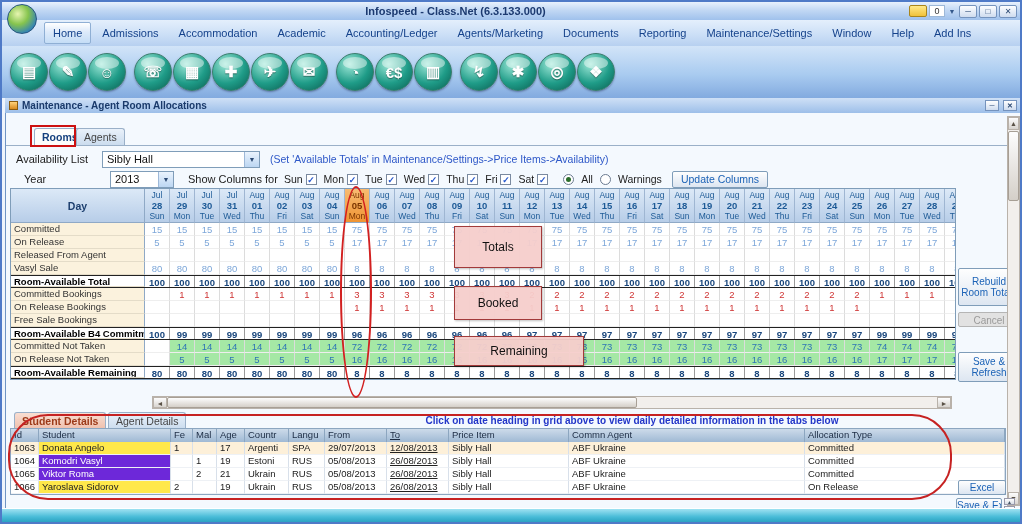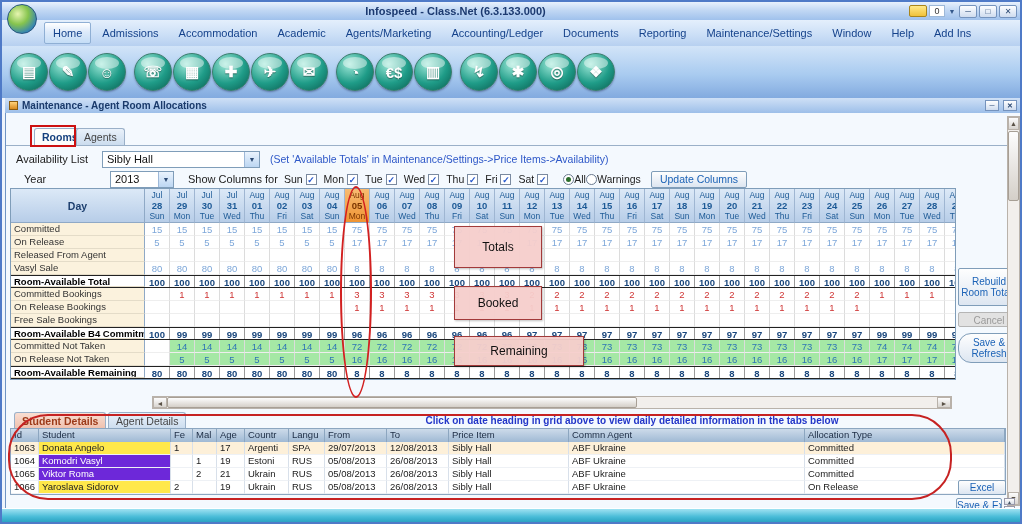--- a/index.html
+++ b/index.html
@@ -73,21 +73,21 @@
     font-size:7px; color:#2c4a74; text-align:center; line-height:15px; }
   #combo-availability { width:158px; }
   #combo-year { width:64px;justify-content:flex-end; }
   .hint-blue { margin-left:10px; color:#2e58c8; font-size:10.5px; white-space:nowrap; }
   #show-cols-label { margin-left:14px;text-align:right; }
   #days-box { display:flex; align-items:center; margin-left:6px; }
   .day-chk { display:flex; align-items:center; margin-right:7px; gap:3px; }
   .day-lbl { font-size:10.5px; color:#222; }
   .chkbox { width:11px; height:11px; border:1px solid #7a8aa0; background:#fff; font-size:9px;
     line-height:10px; text-align:center; color:#2255cc; font-weight:bold; }
-  .radio-grp { display:flex; align-items:center; gap:0; margin-left:8px; }
+  .radio-grp { display:flex; align-items:center; gap:7px; margin-left:8px; }
   .radio { width:11px; height:11px; border:1px solid #6a7a90; border-radius:50%; background:#fff; position:relative; }
   .radio.on::after { content:""; position:absolute; left:2px; top:2px; width:5px; height:5px; border-radius:50%; background:#2c6e2c; }
   .radio-lbl { font-size:10.5px; }
   .btn { border:1px solid #7f9db9; background:linear-gradient(#fefefe,#dde6f1); border-radius:2px;
     font-size:10.5px; color:#1b62b6; text-align:center; }
   #update-cols-btn { height:17px; padding:1px 8px; margin-left:10px; }
 
   
   #grid { position:absolute; left:8px; top:186px; width:946px; border:1px solid #7f9db9; background:#fff; }
   #grid-header { display:flex; }
@@ -120,21 +120,21 @@
   #hscroll { position:absolute; left:150px; top:394px; width:800px; height:13px;
     background:#f2efec; border:1px solid #b9b2aa; display:flex; }
   .hs-btn { width:14px; height:100%; background:linear-gradient(#fdfdfd,#d8d4cf); border:1px solid #b9b2aa;
     font-size:7px; text-align:center; line-height:11px; color:#5a5247; }
   #hs-thumb { width:470px; height:100%; background:linear-gradient(#fdfdfd,#d4cfc8); border:1px solid #a79f95; border-radius:2px; }
 
   
   .side-btn { position:absolute; left:956px; width:62px; padding:2px; font-size:10px; line-height:11px; }
   #btn-rebuild { top:266px; height:38px; }
   #btn-cancel { top:310px; height:15px; color:#9a9a9a; background:#e2e2e2; border-color:#b5b5b5; }
-  #btn-save-refresh { top:331px; height:30px;border-radius:13px; }
+  #btn-save-refresh { top:350px; height:30px; }
 
   
   #vscroll { position:absolute; left:1005px; top:114px; width:13px; height:390px;
     background:#f2efec; border:1px solid #b9b2aa; }
   .vs-btn { width:100%; height:13px; background:linear-gradient(#fdfdfd,#d8d4cf); border:1px solid #b9b2aa;
     font-size:7px; text-align:center; line-height:11px; color:#5a5247; }
   #vs-down { position:absolute; bottom:0; }
   #vs-thumb { position:absolute; top:14px; width:11px; left:0; height:70px;
     background:linear-gradient(#fdfdfd,#d4cfc8); border:1px solid #a79f95; border-radius:2px; margin:0 0 0 0; }
 
@@ -146,21 +146,21 @@
   #dtable { position:absolute; left:8px; top:426px; width:996px; border:1px solid #8ca6c0; background:#fff; }
   #dtable-head { display:flex; height:13px; background:linear-gradient(#cddbea,#9fb9d4); }
   .th { font-size:9.5px; line-height:12px; color:#1c2c44; padding-left:3px; border-right:1px solid #8ca6c0;
     white-space:nowrap; overflow:hidden; }
   .trow { display:flex; height:13px; background:#fff; }
   .trow.cream { background:#fdf0d9; }
   .td { font-size:9.5px; line-height:12px; color:#222; padding-left:3px; border-right:1px solid #d8e0ea;
     border-bottom:1px solid #eef1f5; white-space:nowrap; overflow:hidden; }
   .c0{width:28px;flex:0 0 28px;} .c1{width:132px;flex:0 0 132px;} .c2{width:22px;flex:0 0 22px;}
   .c3{width:24px;flex:0 0 24px;} .c4{width:28px;flex:0 0 28px;} .c5{width:44px;flex:0 0 44px;}
-  .c6{width:36px;flex:0 0 36px;} .c7{width:62px;flex:0 0 62px;} .c8{width:62px;flex:0 0 62px;}
+  .c6{width:36px;flex:0 0 36px;} .c7{width:62px;flex:0 0 62px;} .c8{width:62px;flex:0 0 62px;text-decoration:underline;}
   .c9{width:120px;flex:0 0 120px;} .c10{width:236px;flex:0 0 236px;} .c11{flex:1;}
   .td.g-f { background:#ffe84a; color:#222; }
   .td.g-m { background:#6d28d9; color:#fff; }
 
   
   #btn-excel { position:absolute; left:956px; top:478px; width:48px; height:15px; font-size:10px; }
   #btn-save-exit { position:absolute; left:954px; top:496px; width:46px; height:15px; font-size:10px;
     white-space:nowrap; overflow:hidden; }
   .spin { position:absolute; width:11px; height:7px; border:1px solid #99a; background:linear-gradient(#fff,#d8dde4);
     font-size:5px; line-height:6px; text-align:center; color:#456; }
@@ -197,22 +197,22 @@
       <div class="winbtn">✕</div>
     </div>
   </div>
   <div class="app-logo"></div>
 
   <div class="menubar" id="menubar">
       <div class="menu-item selected">Home</div>
       <div class="menu-item">Admissions</div>
       <div class="menu-item">Accommodation</div>
       <div class="menu-item">Academic</div>
+      <div class="menu-item">Accounting/Ledger</div>
       <div class="menu-item">Agents/Marketing</div>
-      <div class="menu-item">Accounting/Ledger</div>
       <div class="menu-item">Documents</div>
       <div class="menu-item">Reporting</div>
       <div class="menu-item">Maintenance/Settings</div>
       <div class="menu-item">Window</div>
       <div class="menu-item">Help</div>
       <div class="menu-item">Add Ins</div>
     </div>
 
   <div class="toolbar" id="toolbar">
       <div class="tool-icon">

